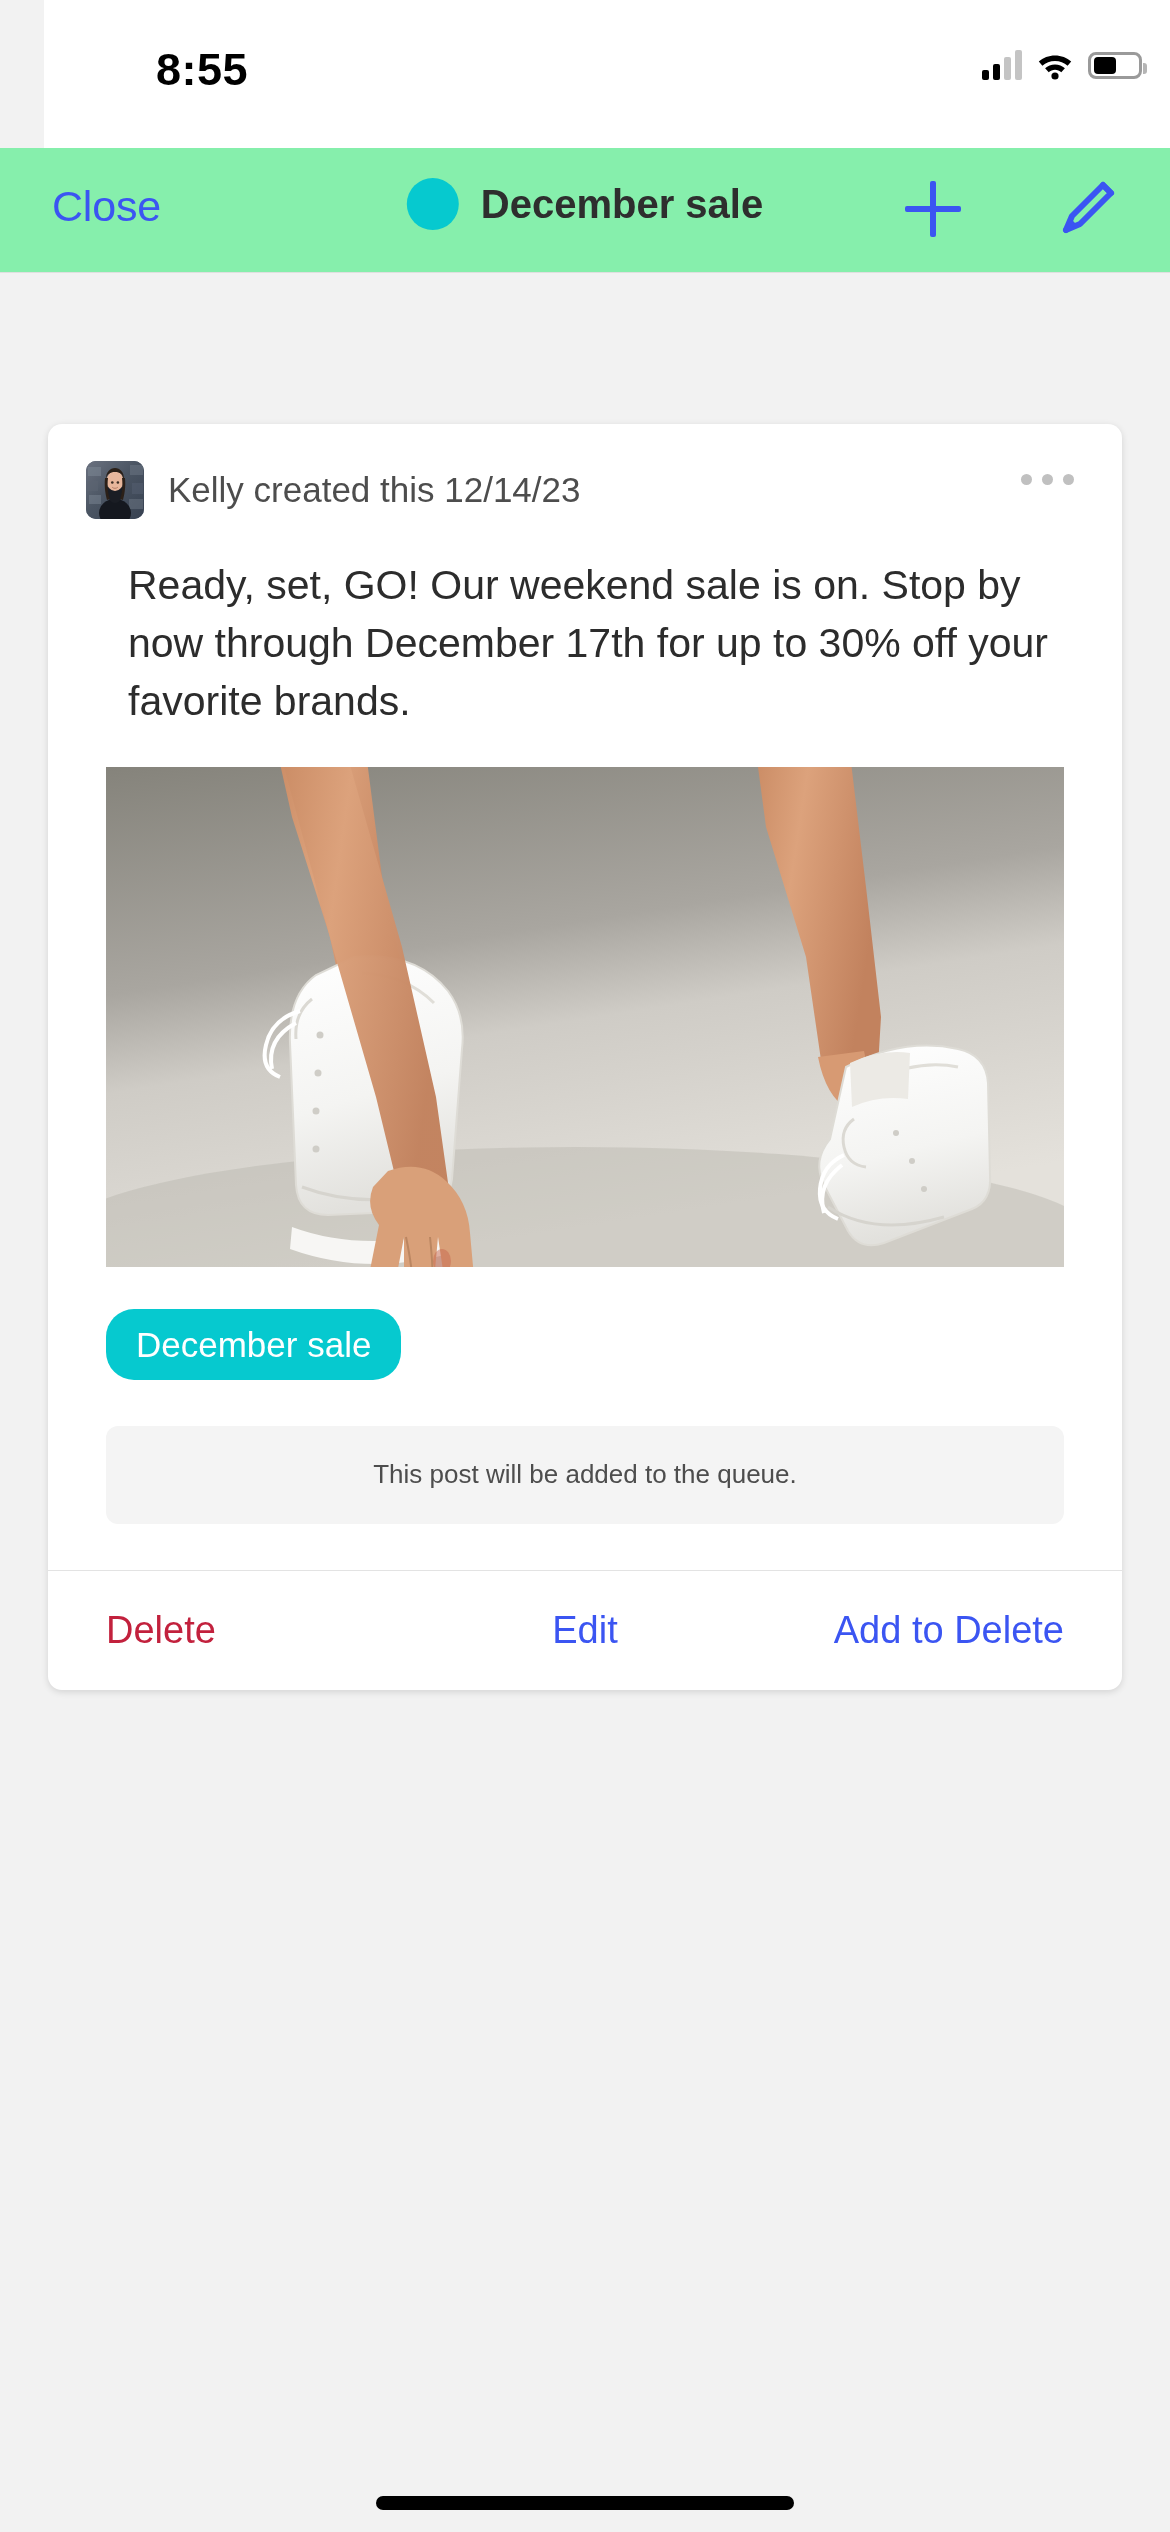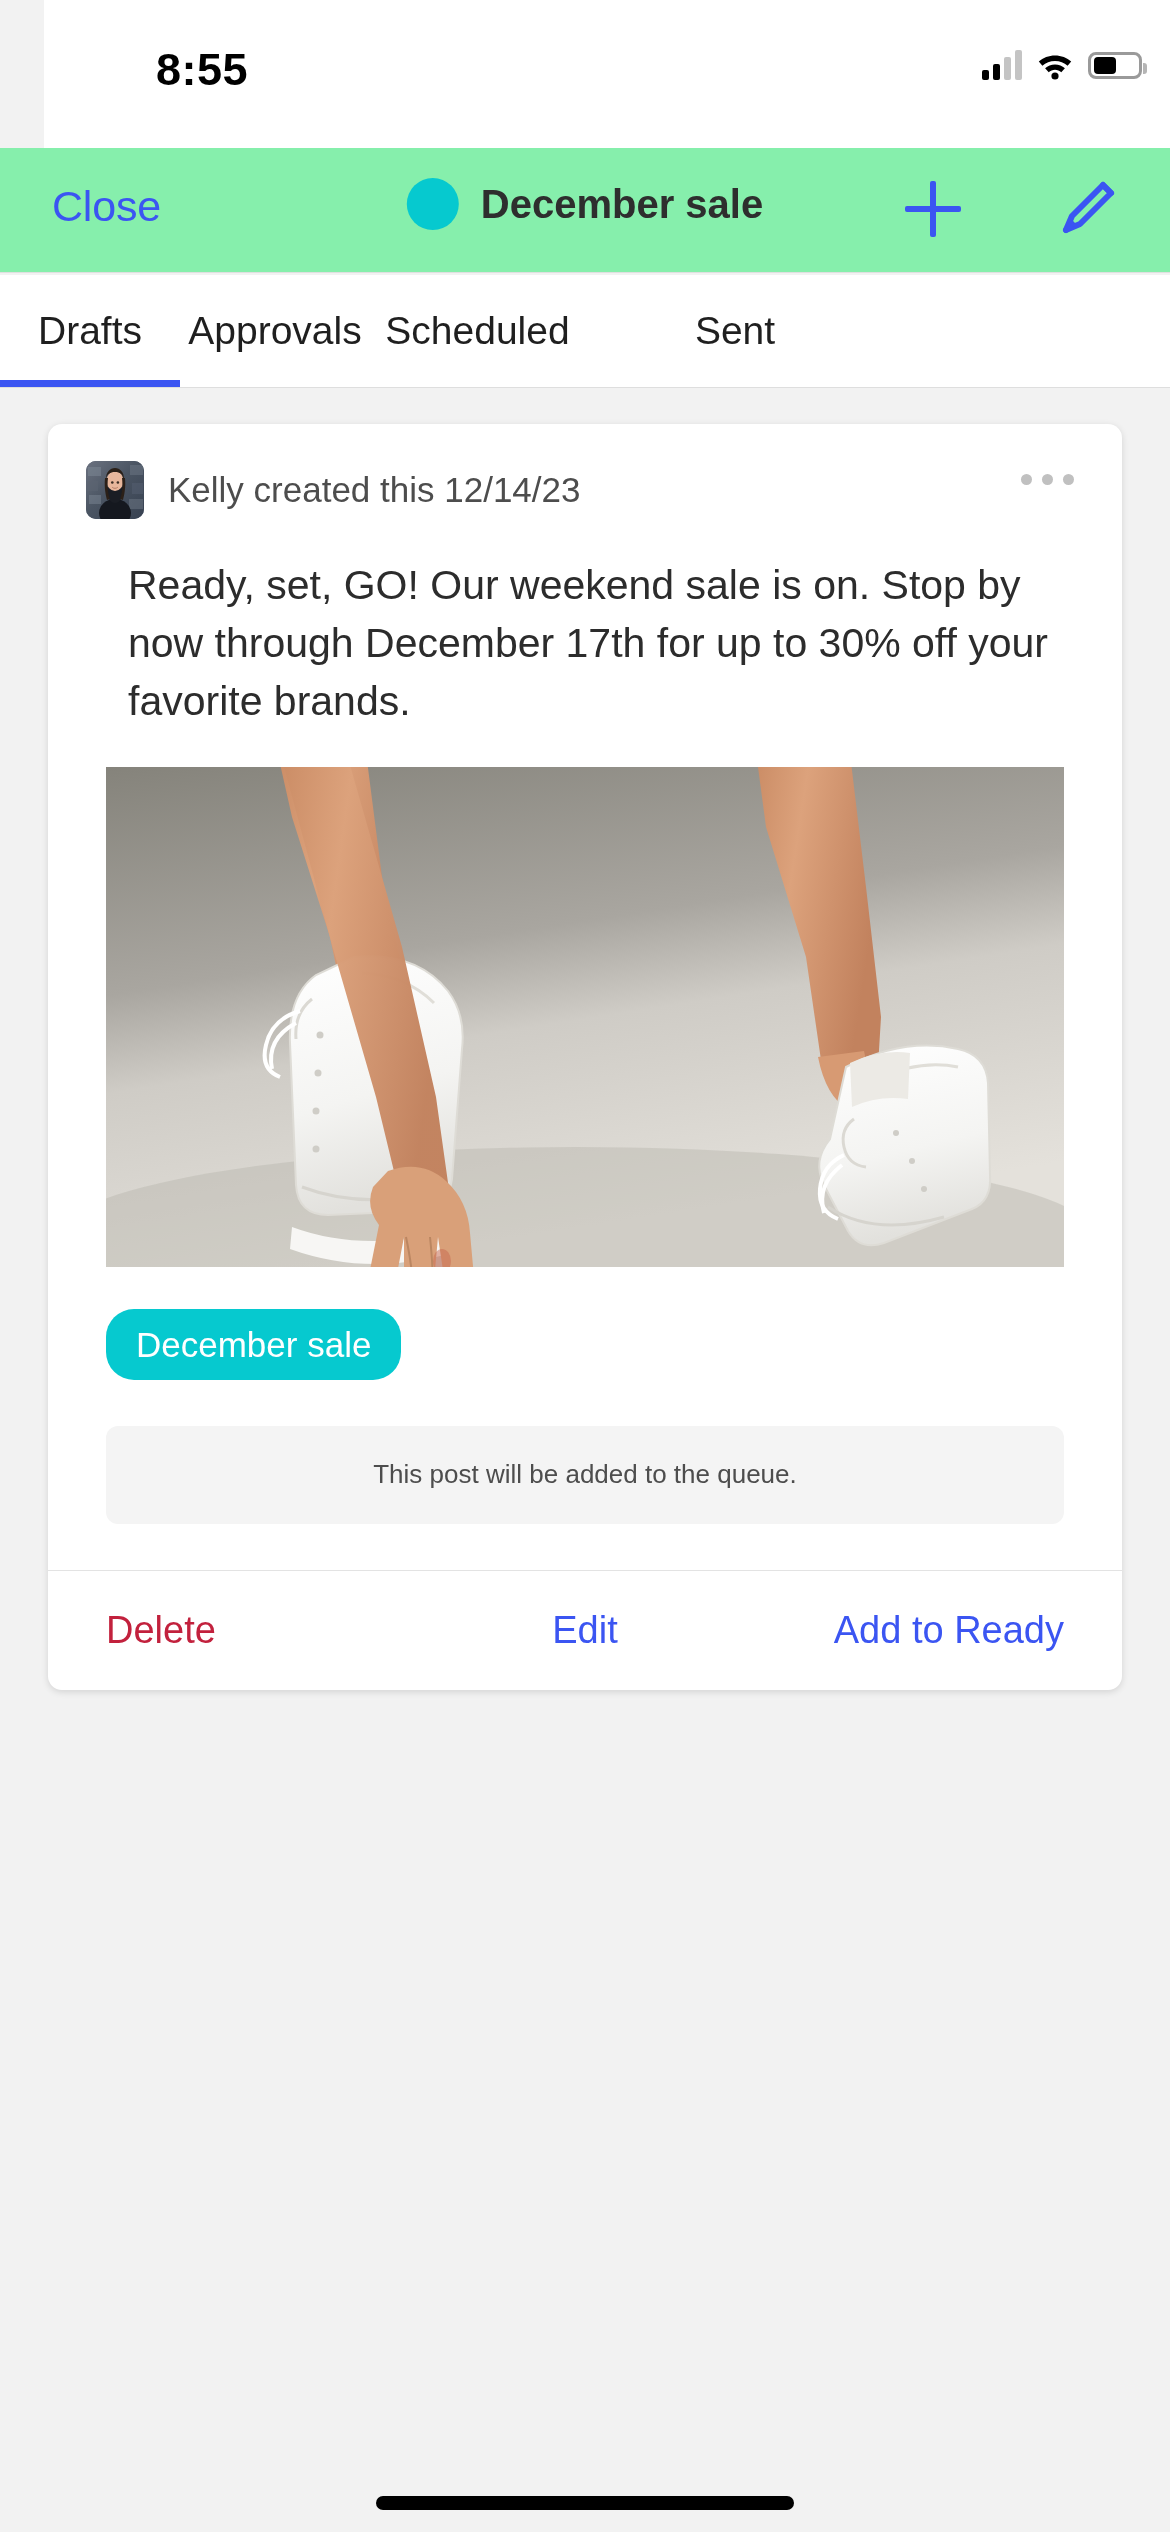--- a/index.html
+++ b/index.html
@@ -199,26 +199,20 @@
     <div class="nav-plus"></div>
     <div class="nav-pencil">
       <svg viewBox="0 0 60 60" width="60" height="60" aria-hidden="true">
         <path d="M8 52 L14 38 L45 7 L53 15 L22 46 Z" fill="none" stroke="#3b55f2" stroke-width="6" stroke-linejoin="round"></path>
         <path d="M45 7 L53 15" stroke="#3b55f2" stroke-width="6" stroke-linecap="round"></path>
         <path d="M8 52 L14 46" stroke="#3b55f2" stroke-width="6" stroke-linecap="round"></path>
       </svg>
     </div>
   </div>
 
-  <div class="tabs">
-    <div class="tab active">Drafts</div>
-    <div class="tab">Approvals</div>
-    <div class="tab">Scheduled</div>
-    <div class="tab">Sent</div>
-  </div>
 
   <div class="card">
 
     <div class="card-header">
       <div class="avatar">
         <svg viewBox="0 0 58 58" width="58" height="58" aria-hidden="true">
           <defs>
             <linearGradient id="wall" x1="0" y1="0" x2="1" y2="1">
               <stop offset="0%" stop-color="#6b7280"></stop>
               <stop offset="45%" stop-color="#4b5563"></stop>
@@ -320,20 +314,20 @@
 
     <div class="tag-row">
       <span class="tag">December sale</span>
     </div>
 
     <div class="queue-notice">This post will be added to the queue.</div>
 
     <div class="card-actions">
       <button class="act act-delete">Delete</button>
       <button class="act act-edit">Edit</button>
-      <button class="act act-queue">Add to Ready</button>
+      <button class="act act-queue">Add to Delete</button>
     </div>
 
   </div>
 
   <div class="home-indicator"></div>
 
 </div>
 
 </body></html>

